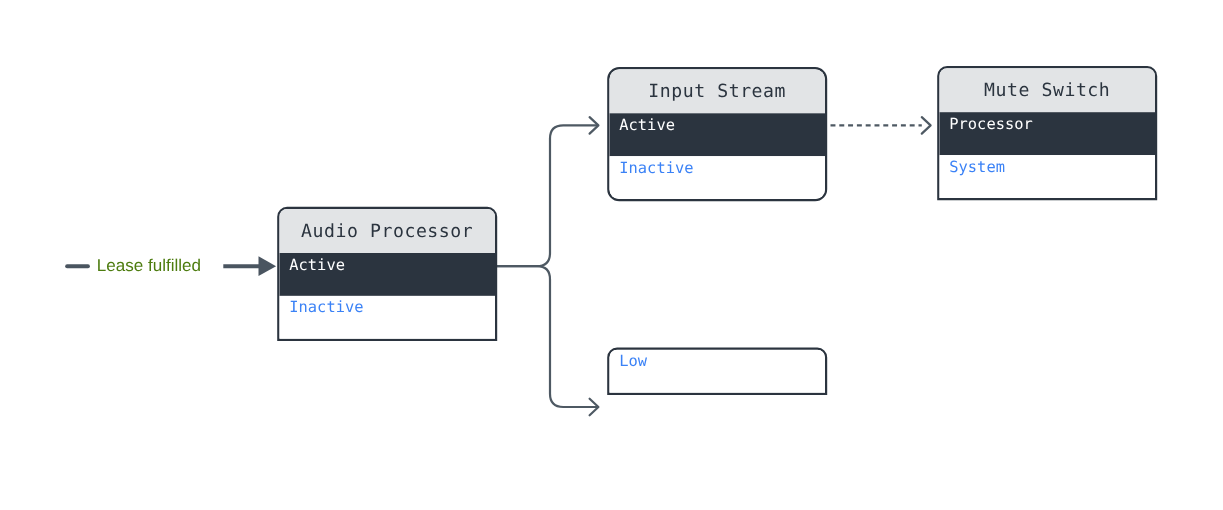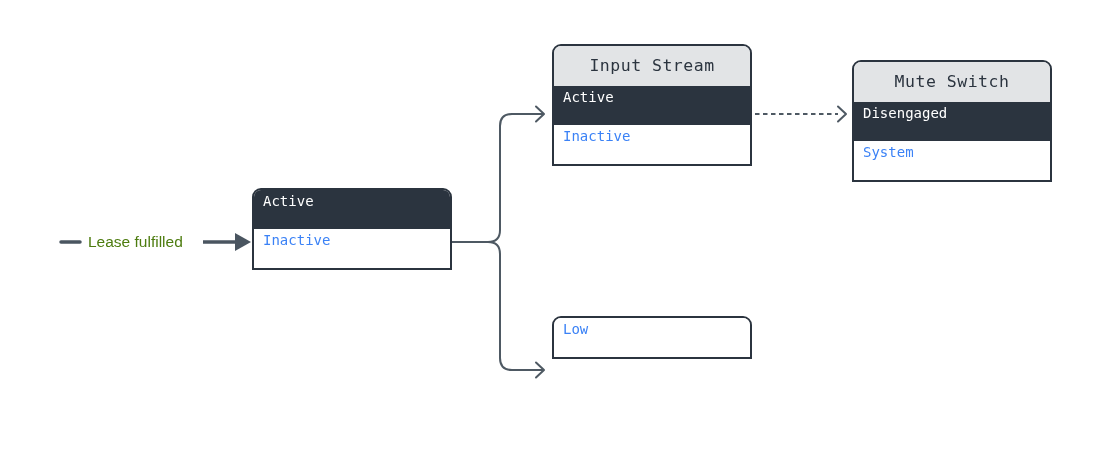--- a/index.html
+++ b/index.html
@@ -87,33 +87,34 @@
     <path d="M452 242 L488 242 Q500 242 500 254 L500 358 Q500 370 512 370 L543 370" stroke="#4e5963" stroke-width="2" fill="none" stroke-linecap="round"></path>
     <path d="M536 362.5 L544 370 L536 377.5" stroke="#4e5963" stroke-width="2" fill="none" stroke-linecap="round" stroke-linejoin="round"></path>
 
     <path d="M755 114 L838 114" stroke="#4e5963" stroke-width="2" fill="none" stroke-dasharray="4.5 3.5"></path>
     <path d="M838 106.5 L846 114 L838 121.5" stroke="#4e5963" stroke-width="2" fill="none" stroke-linecap="round" stroke-linejoin="round"></path>
   </svg>
 
   <div class="edge-label">Lease fulfilled</div>
 
   <div class="node" style="left:252px; top:188px;">
+    <div class="node-header">Audio Processor</div>
     <div class="node-row active">Active</div>
     <div class="node-row inactive">Inactive</div>
   </div>
 
-  <div class="node" style="left:552px; top:44px;">
+  <div class="node" style="left:552px; top:61px;border-radius:11px;">
     <div class="node-header">Input Stream</div>
     <div class="node-row active">Active</div>
     <div class="node-row inactive">Inactive</div>
   </div>
 
   <div class="node" style="left:852px; top:60px;">
     <div class="node-header">Mute Switch</div>
-    <div class="node-row active">Disengaged</div>
+    <div class="node-row active">Processor</div>
     <div class="node-row inactive">System</div>
   </div>
 
   <div class="node" style="left:552px; top:316px;">
     <div class="node-row inactive">Low</div>
   </div>
 
 </div>
 
 </body></html>

